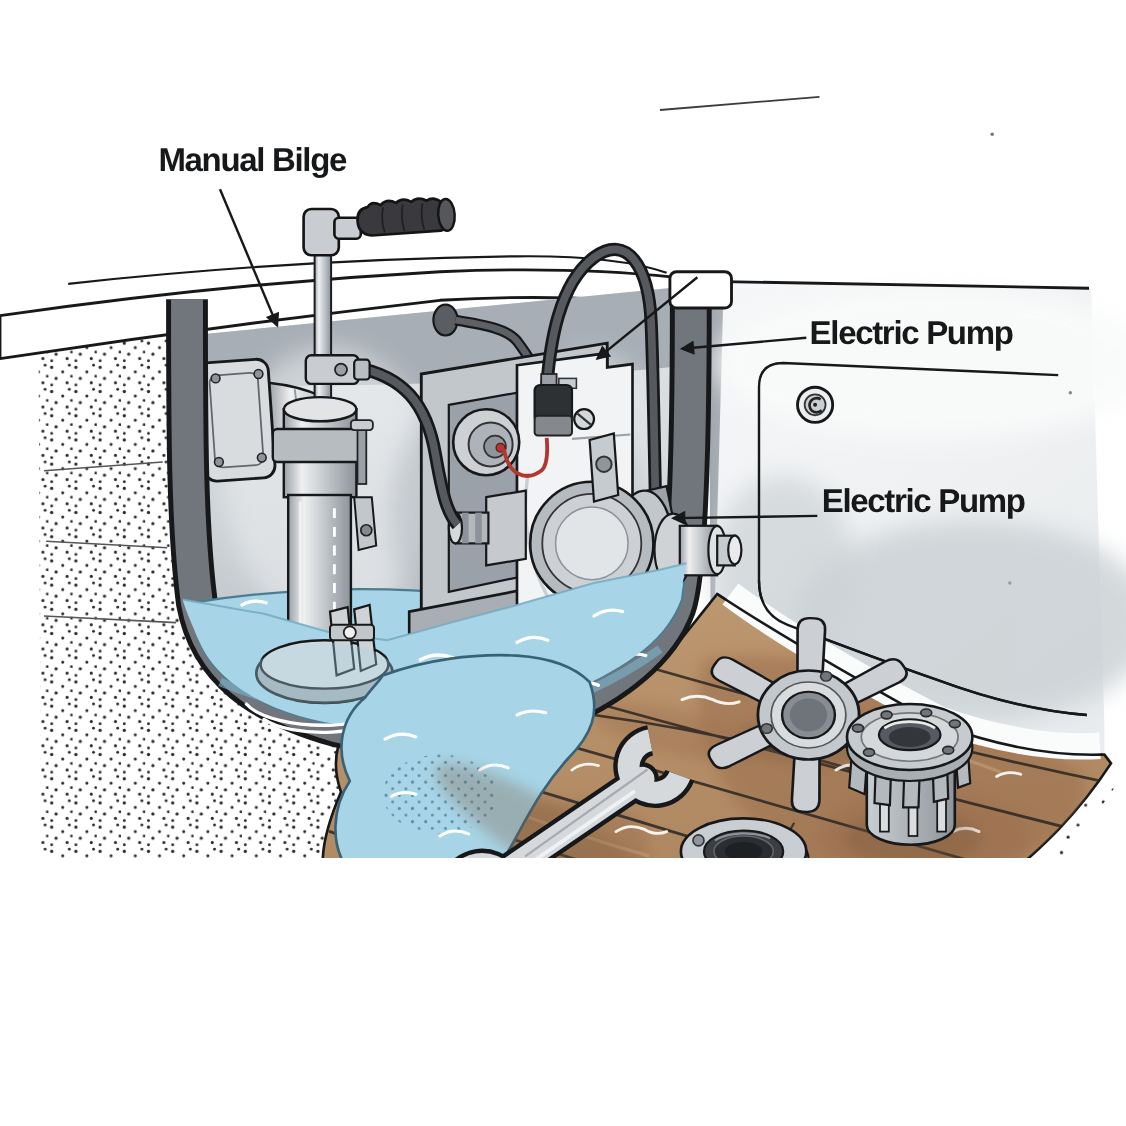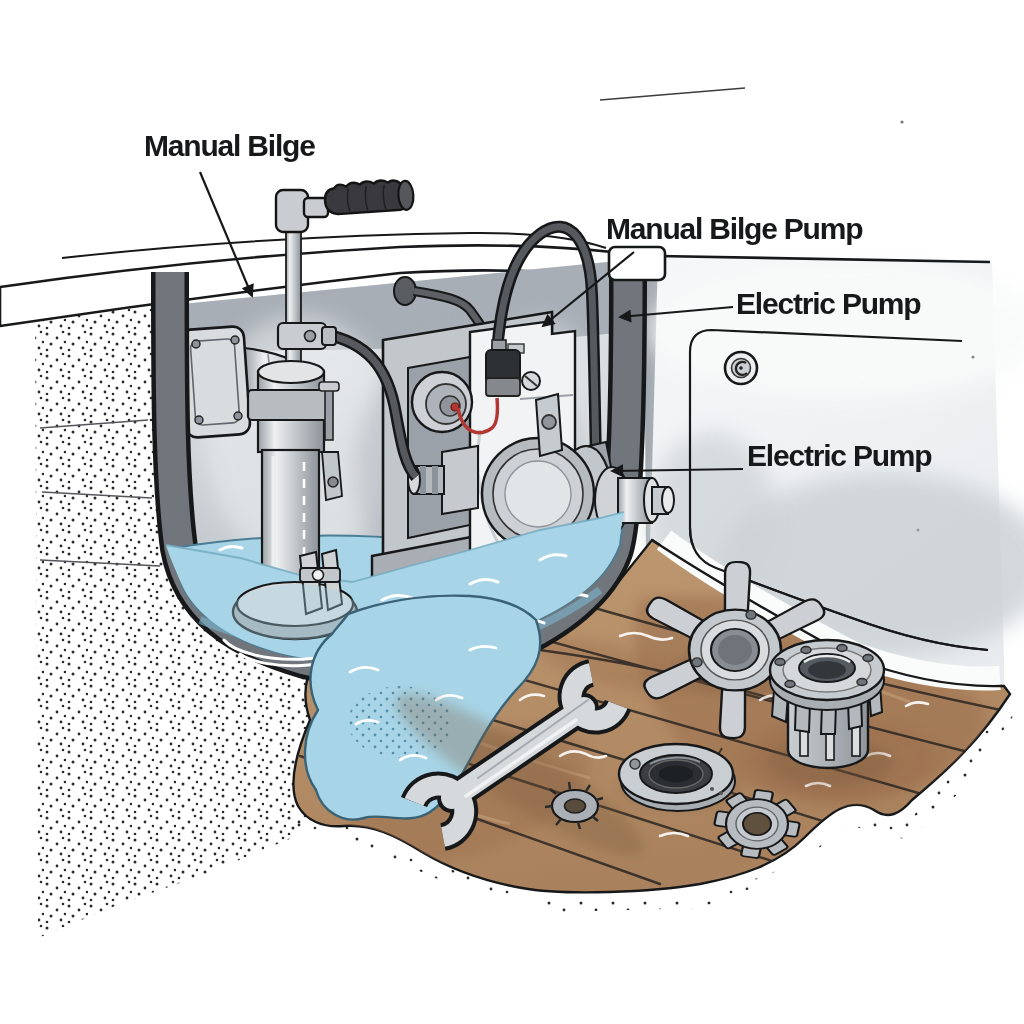--- a/index.html
+++ b/index.html
@@ -1,16 +1,16 @@
 <!DOCTYPE html>
 <html><head>
 <meta charset="utf-8">
 <style>
   html,body{margin:0;padding:0;background:#fff;}
-  .stage{position:relative;width:1024px;height:1024px;background:#ffffff;overflow:hidden;
+  .stage{position:relative;width:1024px;height:780px;background:#ffffff;overflow:hidden;
          font-family:"Liberation Sans",sans-serif;}
   .stage svg{position:absolute;left:0;top:0;}
   .lbl{position:absolute;font:700 30px "Liberation Sans",sans-serif;letter-spacing:-1.2px;
        color:#17181a;line-height:1;white-space:nowrap;}
   #lbl-manual-bilge{left:144px;top:131px;}
   #lbl-manual-bilge-pump{left:606px;top:214px;}
   #lbl-electric-pump-upper{left:736px;top:289px;}
   #lbl-electric-pump-lower{left:747px;top:441px;}
 </style>
 </head>
@@ -395,16 +395,15 @@
 
   <g stroke="#17181a" stroke-width="2.2" fill="none">
     <path d="M 200,172 L 252,296" marker-end="url(#arrow)"></path>
     <path d="M 634,252 L 543,326" marker-end="url(#arrow)"></path>
     <path d="M 733,307 L 620,317" marker-end="url(#arrow)"></path>
     <path d="M 743,469 L 612,471" marker-end="url(#arrow)"></path>
   </g>
 </svg>
 
 <div class="lbl" id="lbl-manual-bilge">Manual Bilge</div>
-<div class="lbl" id="lbl-manual-bilge-pump">Manual Bilge Pump</div>
 <div class="lbl" id="lbl-electric-pump-upper">Electric Pump</div>
 <div class="lbl" id="lbl-electric-pump-lower">Electric Pump</div>
 </div>
 
 </body></html>

